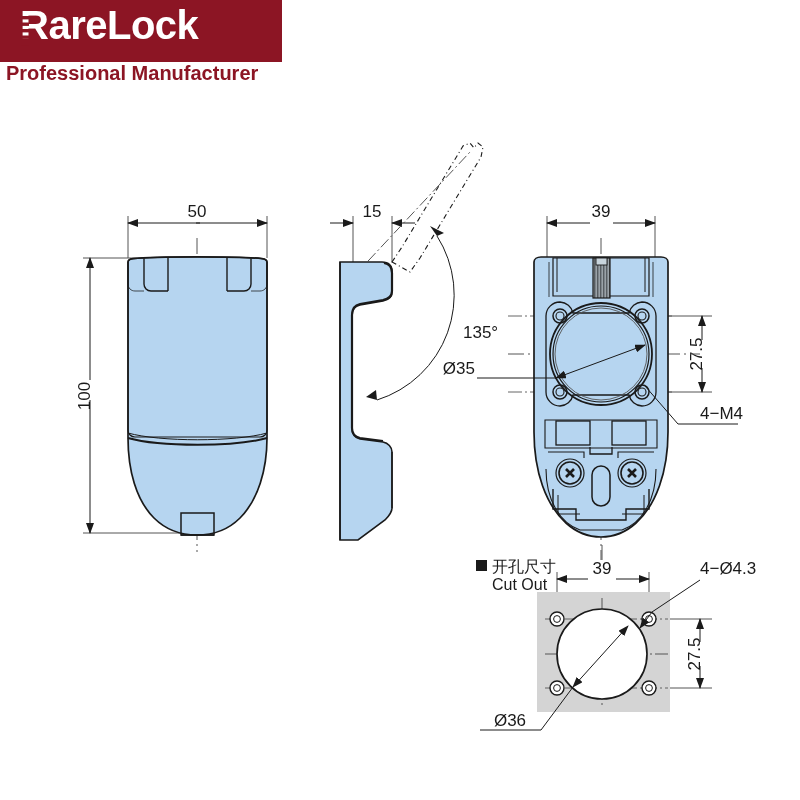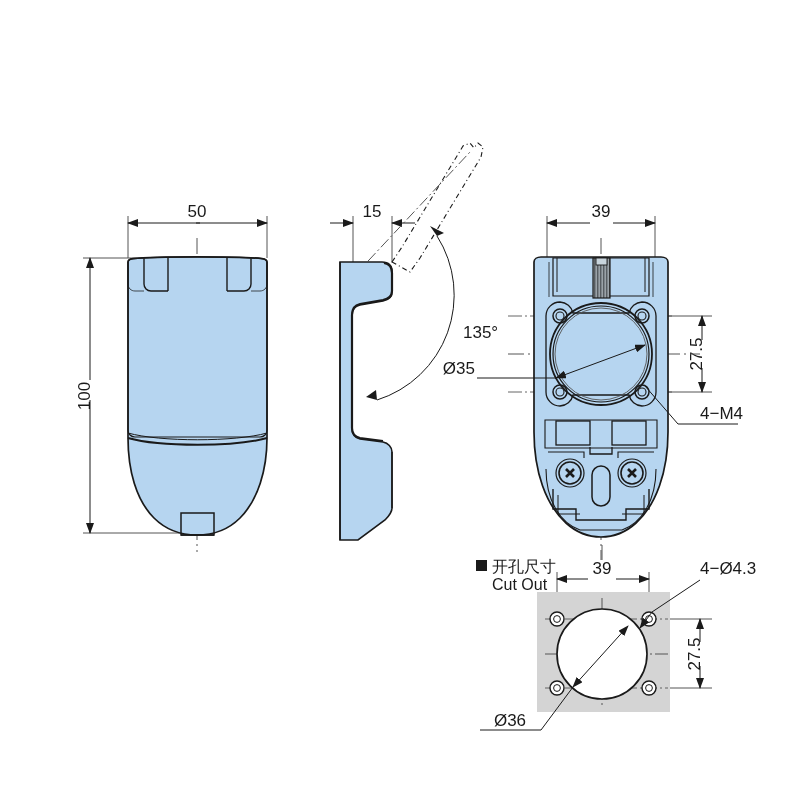--- a/index.html
+++ b/index.html
@@ -70,20 +70,32 @@
   .dim-txt { font-size: 17px; }
   .lbl-txt { font-size: 17px; }
   .cut-cn { font-size: 16px; }
   .cut-en { font-size: 16px; }
 </style>
 </head>
 <body>
 
 <div id="sheet">
 
+  <div class="logo-wrap">
+    <div class="logo-bar"></div>
+    <div class="logo-text">RareLock</div>
+    <svg class="logo-teeth" width="8" height="30" viewBox="0 0 8 30">
+      <rect x="0" y="0" width="8" height="3.4" fill="#8c1524"></rect>
+      <rect x="0" y="6.5" width="8" height="3.4" fill="#8c1524"></rect>
+      <rect x="0" y="13" width="8" height="3.4" fill="#8c1524"></rect>
+      <rect x="0" y="19.5" width="8" height="3.4" fill="#8c1524"></rect>
+      <rect x="0" y="26" width="8" height="3.4" fill="#8c1524"></rect>
+    </svg>
+    <div class="logo-sub">Professional Manufacturer</div>
+  </div>
 
   <svg width="800" height="800" viewBox="0 0 800 800" style="position:absolute;left:0;top:0;">
 
     <defs>
       <marker id="arrR" markerWidth="11" markerHeight="8" refX="10" refY="4" orient="auto" markerUnits="userSpaceOnUse">
         <path d="M0,0 L11,4 L0,8 Z" fill="#1a1a1a"></path>
       </marker>
       <marker id="arrL" markerWidth="11" markerHeight="8" refX="1" refY="4" orient="auto" markerUnits="userSpaceOnUse">
         <path d="M11,0 L0,4 L11,8 Z" fill="#1a1a1a"></path>
       </marker>

